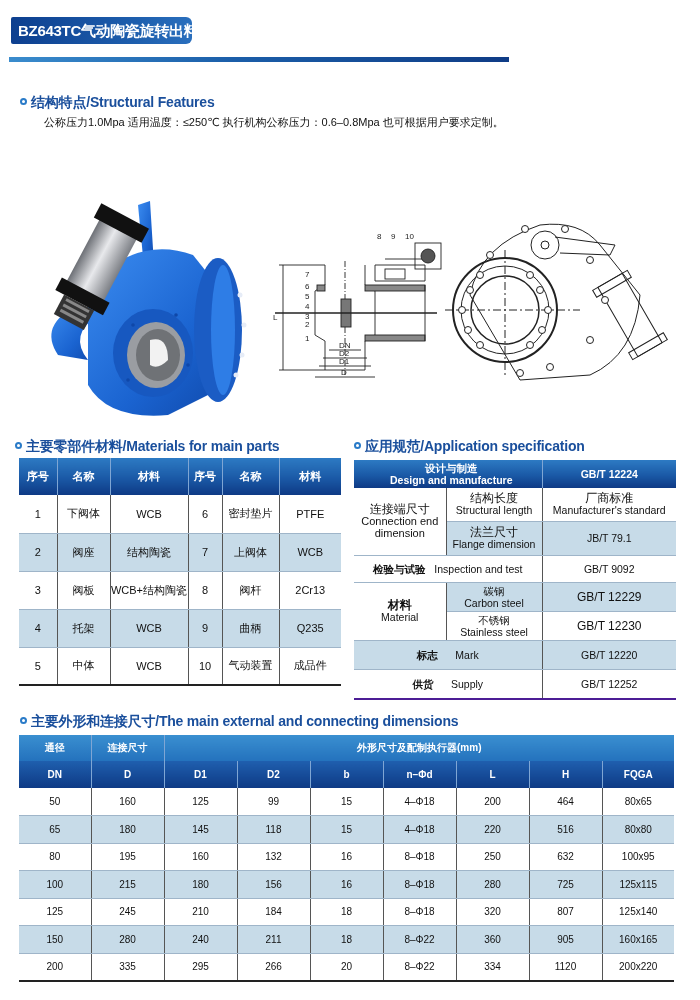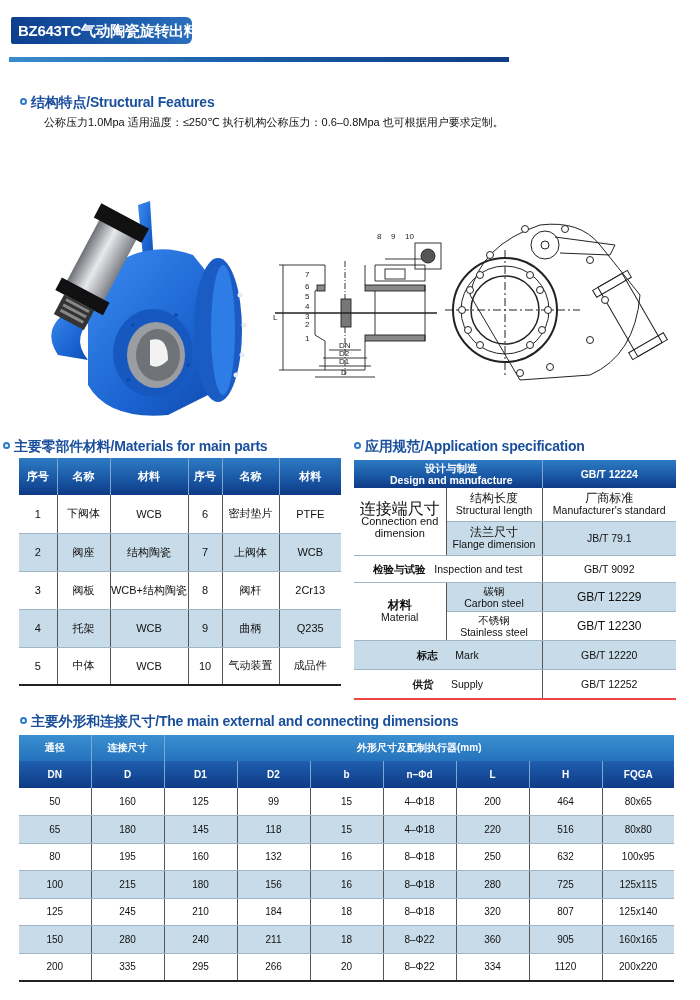--- a/index.html
+++ b/index.html
@@ -53,21 +53,21 @@
 
   .spec-table { left: 354px; top: 460px; width: 322px; font-size: 10.5px; line-height: 12px; }
   .spec-table th {
     background: linear-gradient(180deg, #2d7ac3 0%, #1a59a6 55%, #0e3a85 100%);
     color: #fff; font-weight: bold; height: 28px; font-size: 10.5px;
   }
   .spec-table th.sep { border-right: 1px solid #7fa6d4; padding-left: 7px; }
   .spec-table td { border-bottom: 1px solid #9fb5c9; }
   .spec-table td.vsep { border-right: 1px solid #555; }
   .spec-table td.blue { background: #c7dbe8; }
-  .spec-table tr:last-child td { border-bottom: 2px solid #ef4444; }
+  .spec-table tr:last-child td { border-bottom: 2px solid #4c1d95; }
 
   .dim-table { left: 19px; top: 735px; width: 655px; font-size: 10px; }
   .dim-table th {
     color: #fff; font-weight: bold; height: 24px;
     border-right: 1px solid #7fa6d4;
   }
   .dim-table th:last-child { border-right: none; }
   .dim-table tr.h1 th { background: linear-gradient(180deg, #3a8fd0 0%, #2472bd 100%); height: 26px; }
   .dim-table tr.h2 th { background: linear-gradient(180deg, #1f5fae 0%, #0e3a85 100%); height: 27px; }
   .dim-table td { height: 27.5px; border-right: 1px solid #555; border-bottom: 1px solid #9fb5c9; }
@@ -199,21 +199,21 @@
       <circle cx="125" cy="14" r="3.5"></circle>
     <circle cx="50" cy="40" r="3.5"></circle>
       <circle cx="150" cy="45" r="3.5"></circle>
       <circle cx="165" cy="85" r="3.5"></circle>
       <circle cx="150" cy="125" r="3.5"></circle>
     <circle cx="110" cy="152" r="3.5"></circle>
       <circle cx="80" cy="158" r="3.5"></circle>
   </g>
 </svg>
 
-<div class="sec-head" style="left:3px; top:438px;">
+<div class="sec-head" style="left:15px; top:438px;">
   <span class="bullet"></span><span>主要零部件材料/Materials for main parts</span>
 </div>
 <table class="mat-table">
   <colgroup>
       <col style="width:38px">
       <col style="width:53px">
       <col style="width:78px">
       <col style="width:34px">
       <col style="width:57px">
       <col style="width:62px">
@@ -282,21 +282,21 @@
   <tbody>
       <tr>
     <th class="sep" colspan="2">
       <div>设计与制造</div>
       <div>Design and manufacture</div>
     </th>
     <th>GB/T 12224</th>
   </tr>
   <tr>
     <td rowspan="2" class="vsep" style="height:58px; font-size:11px;">
-      <div style="font-size:16px">连接端尺寸</div>
+      <div style="font-size:12px">连接端尺寸</div>
       <div>Connection end dimension</div>
     </td>
     <td class="vsep" style="height:33px">
       <div style="font-size:12px">结构长度</div>
       <div>Structural length</div>
     </td>
     <td>
       <div style="font-size:12px">厂商标准</div>
       <div>Manufacturer's standard</div>
     </td>

